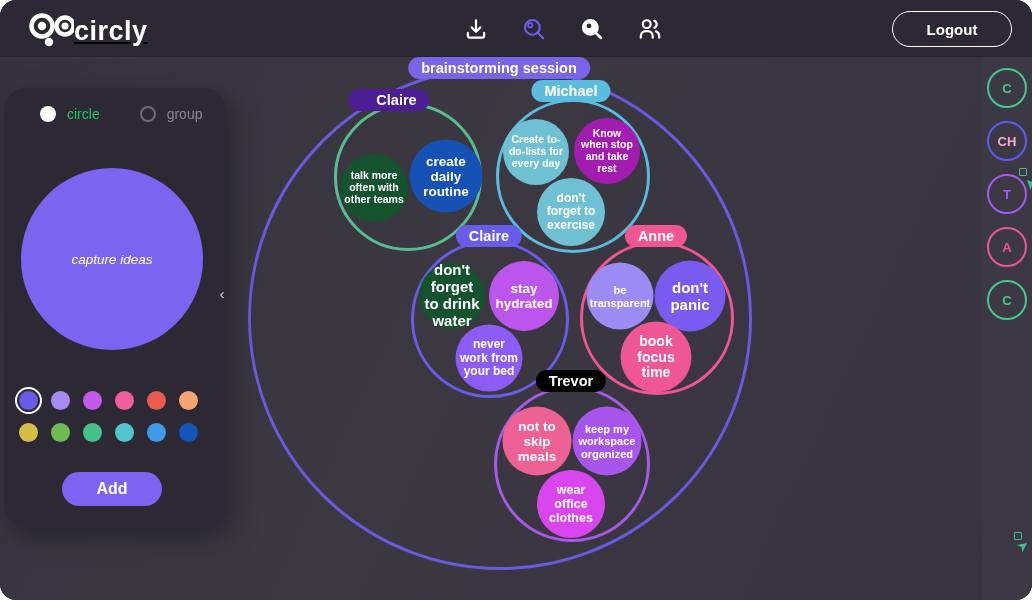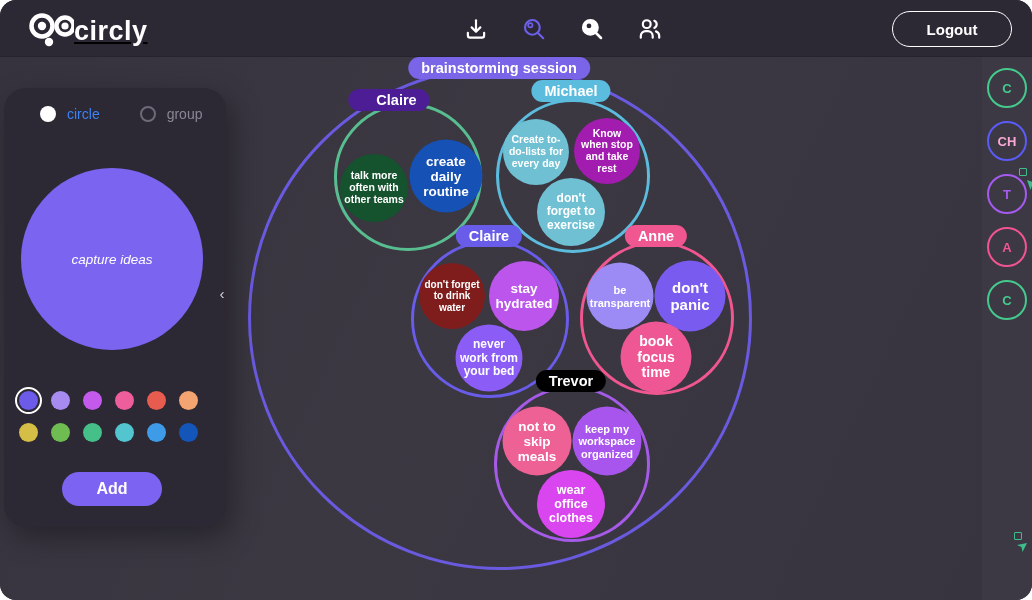--- a/index.html
+++ b/index.html
@@ -19,21 +19,21 @@
   .rightbar { position:absolute; left:982px; top:57px; width:50px; height:543px; background:#3C3945; }
 
   
   .panel { position:absolute; left:4px; top:88px; width:222px; height:439px; background:#2C2935; border-radius:22px; box-shadow:6px 10px 28px rgba(0,0,0,.35); z-index:20; }
   .radio-row { position:absolute; left:0; top:18px; width:100%; display:flex; }
   .radio-opt { display:flex; align-items:center; gap:11px; cursor:pointer; }
   .radio-opt.opt-circle { margin-left:36px; }
   .radio-opt.opt-group { margin-left:40px; }
   .radio-dot-on { width:16px; height:16px; border-radius:50%; background:#fff; }
   .radio-dot-off { width:16px; height:16px; border-radius:50%; border:2px solid #6E6B78; }
-  .radio-label-on { color:#3b82f6; font-size:14px; }
+  .radio-label-on { color:#22c55e; font-size:14px; }
   .radio-label-off { color:#8A8794; font-size:14px; }
   .preview-circle { position:absolute; left:17px; top:80px; width:182px; height:182px; border-radius:50%; display:flex; align-items:center; justify-content:center; color:#fff; font-size:13.5px; cursor:pointer; }
   .palette { position:absolute; left:15px; top:303px; width:195px; display:flex; flex-wrap:wrap; gap:13px; }
   .swatch { width:19px; height:19px; border-radius:50%; cursor:pointer; }
   .swatch.selected { outline:2px solid #fff; outline-offset:2.5px; }
   .add-btn { position:absolute; left:58px; top:384px; width:100px; height:34px; border:none; border-radius:17px; color:#fff; font-size:16px; font-weight:700; font-family:"Liberation Sans",sans-serif; cursor:pointer; }
   .collapse { position:absolute; left:214px; top:282px; width:16px; height:22px; color:#D6D5DA; font-size:15px; display:flex; align-items:center; justify-content:center; cursor:pointer; z-index:25; }
 
   
   .ring { position:absolute; border-radius:50%; border:3px solid; background:transparent; }
@@ -137,21 +137,21 @@
   <div class="idea" style="left: 446px; top: 176px; width: 73px; height: 73px; font-size: 13.5px; background: rgb(22, 81, 181);">create daily routine</div>
 
   <div class="ring" style="left: 496px; top: 99px; width: 154px; height: 154px; z-index: 2; border-color: rgb(91, 188, 222);"></div>
   <div class="pill" style="left: 571px; top: 91px; background: rgb(91, 188, 222);">Michael</div>
   <div class="idea" style="left: 536px; top: 152px; width: 66px; height: 66px; font-size: 10.5px; background: rgb(111, 192, 211);">Create to-do-lists for every day</div>
   <div class="idea" style="left: 607px; top: 151px; width: 66px; height: 66px; font-size: 10.5px; background: #a21caf;">Know when stop and take rest</div>
   <div class="idea" style="left: 571px; top: 212px; width: 68px; height: 68px; font-size: 12px; background: rgb(111, 192, 211);">don't forget to exercise</div>
 
   <div class="ring" style="left: 411px; top: 240px; width: 158px; height: 158px; z-index: 2; border-color: rgb(105, 92, 232);"></div>
   <div class="pill" style="left: 489px; top: 236px; background: rgb(105, 92, 232);">Claire</div>
-  <div class="idea" style="left: 452px; top: 296px; width: 66px; height: 66px; font-size: 10px; background: #7f1d1d;">don't forget to drink water</div>
+  <div class="idea" style="left: 452px; top: 296px; width: 66px; height: 66px; font-size: 15px; background: #14532d;">don't forget to drink water</div>
   <div class="idea" style="left: 524px; top: 296px; width: 70px; height: 70px; font-size: 13.5px; background: rgb(188, 85, 236);">stay hydrated</div>
   <div class="idea" style="left: 489px; top: 358px; width: 67px; height: 67px; font-size: 12px; background: #8b5cf6;">never work from your bed</div>
 
   <div class="ring" style="left: 580px; top: 241px; width: 154px; height: 154px; z-index: 2; border-color: rgb(240, 86, 143);"></div>
   <div class="pill" style="left: 656px; top: 236px; background: rgb(240, 86, 143);">Anne</div>
   <div class="idea" style="left: 620px; top: 296px; width: 67px; height: 67px; font-size: 11px; background: rgb(157, 139, 245);">be transparent</div>
   <div class="idea" style="left: 690px; top: 296px; width: 71px; height: 71px; font-size: 15px; background: rgb(122, 91, 240);">don't panic</div>
   <div class="idea" style="left: 656px; top: 357px; width: 71px; height: 71px; font-size: 14px; background: rgb(238, 86, 148);">book focus time</div>
 
   <div class="ring" style="left: 494px; top: 386px; width: 156px; height: 156px; z-index: 2; border-color: rgb(165, 90, 232);"></div>

